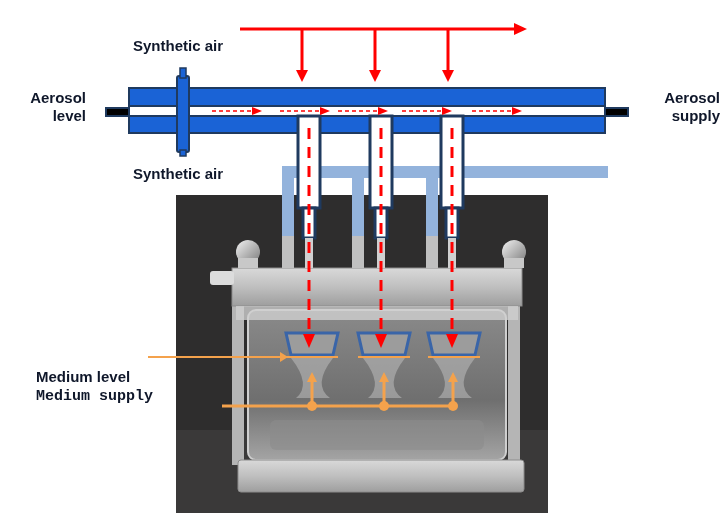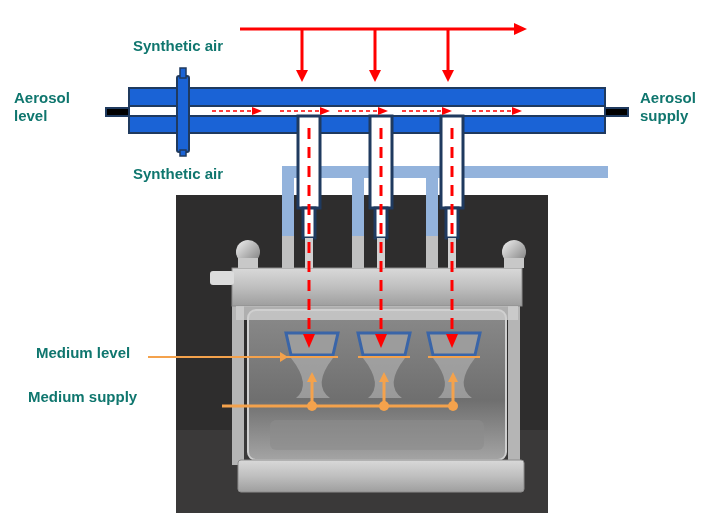--- a/index.html
+++ b/index.html
@@ -1,19 +1,19 @@
 <!DOCTYPE html>
 <html><head>
 <meta charset="utf-8">
 <style>
   html, body { margin: 0; padding: 0; background: #ffffff; }
   body { width: 724px; height: 513px; position: relative; overflow: hidden;
          font-family: "Liberation Sans", sans-serif; }
-  .label { position: absolute; color: #0f766e; font-weight: bold; font-size: 15px; line-height: 18px; }
-  .label.center { text-align: left; }
+  .label { position: absolute; color: #0f172a; font-weight: bold; font-size: 15px; line-height: 18px; }
+  .label.center { text-align: right; }
   #diagram { position: absolute; left: 0; top: 0; }
 </style>
 </head>
 <body>
 
 <svg id="diagram" width="724" height="513" viewBox="0 0 724 513">
   <defs>
     <linearGradient id="metal" x1="0" y1="0" x2="0" y2="1">
       <stop offset="0" stop-color="#d9d9d9"></stop>
       <stop offset="0.5" stop-color="#bfbfbf"></stop>
@@ -168,14 +168,14 @@
 <div class="label" style="left:133px; top:37px;">Synthetic air</div>
 <div class="label" style="left:133px; top:165px;">Synthetic air</div>
 <div class="label center" style="left:14px; top:89px; width:72px;">
   <div>Aerosol</div>
   <div>level</div>
 </div>
 <div class="label center" style="left:640px; top:89px; width:80px;">
   <div>Aerosol</div>
   <div>supply</div>
 </div>
-<div class="label" style="left:36px; top:344px;">Medium level</div>
-<div class="label" style="left:28px; top:388px;">Medium supply</div>
+<div class="label" style="left:36px; top:368px;">Medium level</div>
+<div class="label" style="left:36px; top:388px;font-family:Liberation Mono, monospace;">Medium supply</div>
 
 </body></html>

